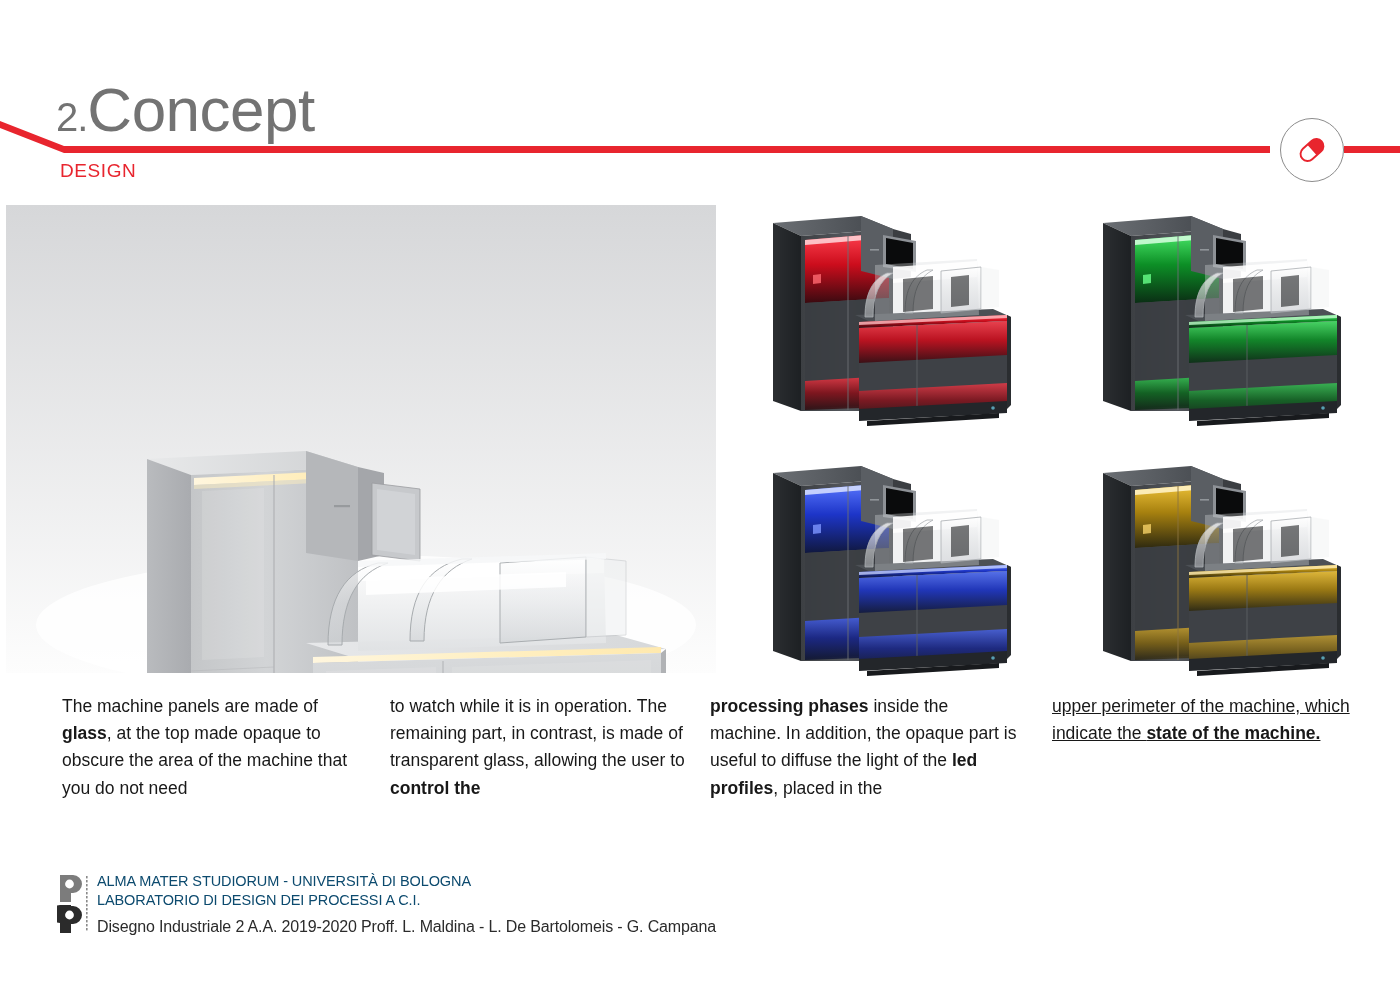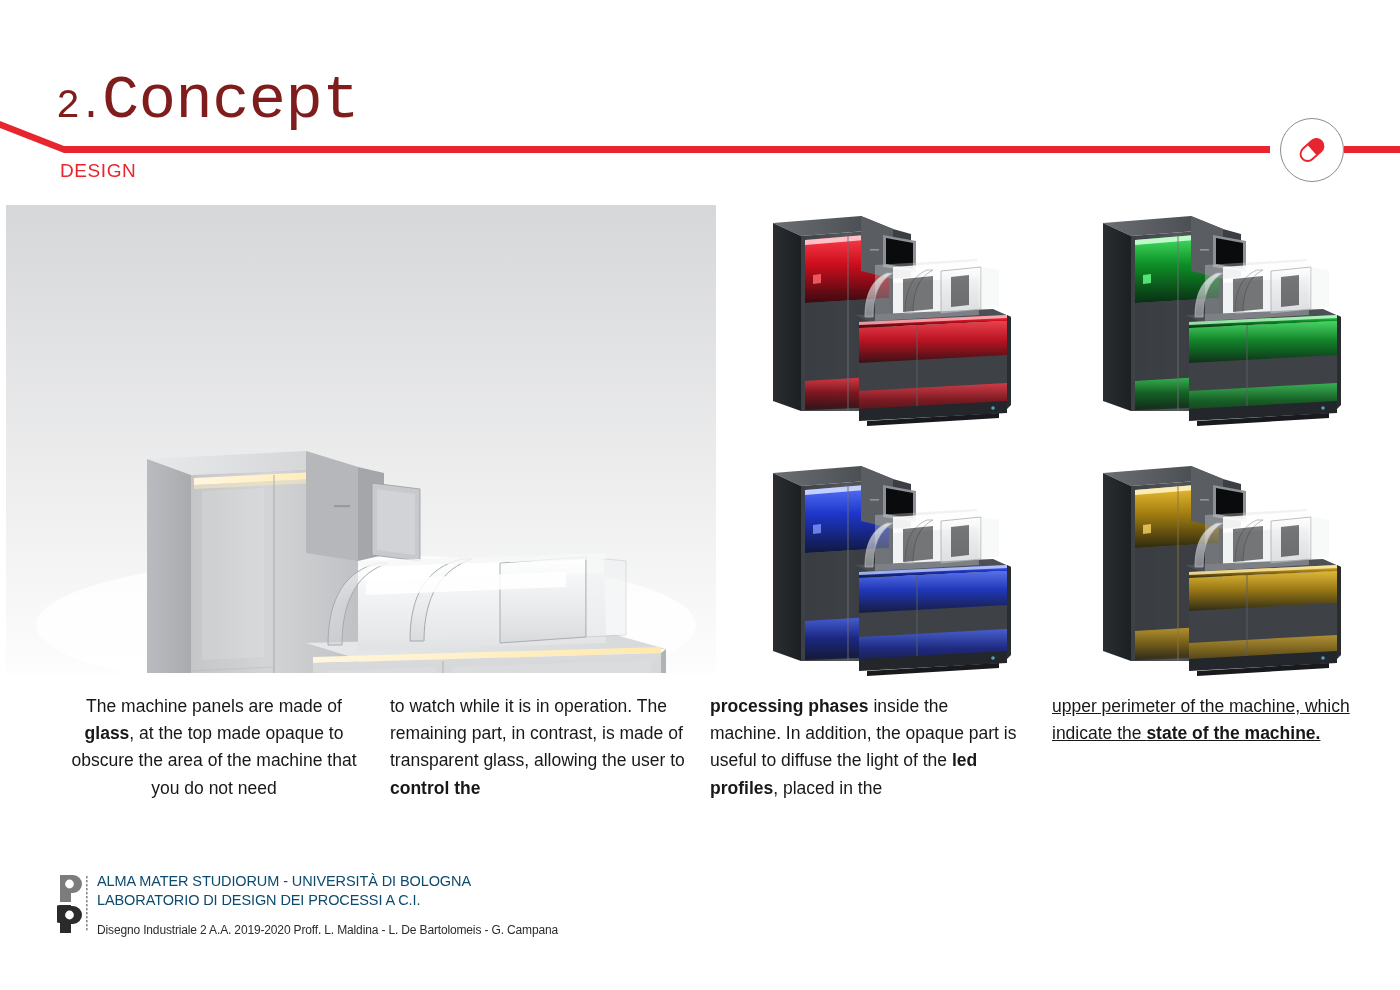--- a/index.html
+++ b/index.html
@@ -11,24 +11,24 @@
     overflow:hidden;
     position:relative;
   }
 
   
   #header { position:absolute; left:0; top:0; width:1400px; height:200px; }
 
   #accent-line { position:absolute; left:0; top:112px; width:1400px; height:48px; }
 
   #page-title {
-    position:absolute; left:56px; top:70px;
-    font-family:Liberation Mono, monospace;
+    position:absolute; left:56px; top:79px;
+    font-family:Liberation Sans, sans-serif;
     white-space:nowrap; line-height:1;
-    color:#7f1d1d;
+    color:#737373;
   }
   #page-title .num { font-size:40px; letter-spacing:-1px; }
   #page-title .word { font-size:62px; letter-spacing:-0.5px; }
 
   #subtitle {
     position:absolute; left:60px; top:160px;
     font-size:19px; letter-spacing:0.6px;
     color:#E8252E;
   }
 
@@ -66,39 +66,39 @@
   #text-columns {
     position:absolute; left:0; top:693px; width:1400px; height:150px;
   }
   .text-col {
     position:absolute; top:0;
     font-size:17.5px; line-height:1.555;
     color:#181818;
     font-family:"Liberation Sans", sans-serif;
   }
   .text-col b { font-weight:bold; }
-  #col-1 { left:68px;   width:292px;text-align:center; }
+  #col-1 { left:62px;   width:292px; }
   #col-2 { left:390px;  width:300px; }
   #col-3 { left:710px;  width:312px; }
   #col-4 { left:1052px; width:300px;text-decoration:underline; }
 
   
   #footer { position:absolute; left:0; top:860px; width:1400px; height:100px; }
 
   #footer-logo { position:absolute; left:57px; top:12px; width:42px; height:64px; }
 
   #footer-text {
     position:absolute; left:97px; top:12px;
     line-height:1.28;
   }
   .f-line1, .f-line2 {
     font-size:14.5px; letter-spacing:-0.1px; color:#0c4a6e;
   }
   .f-line3 {
-    font-size:12px; letter-spacing:-0.15px; color:#2b2b2b; margin-top:14px;
+    font-size:16px; letter-spacing:-0.15px; color:#2b2b2b; margin-top:8px;
   }
 </style>
 </head>
 <body>
 
 <div id="header">
 
   <svg id="accent-line" viewBox="0 0 1400 48" width="1400" height="48">
     <path d="M0 9 L64 34 L1270 34 L1270 41 L64 41 L0 16 Z" fill="#E8252E"></path>
     <rect x="1344" y="34" width="56" height="7" fill="#E8252E"></rect>

